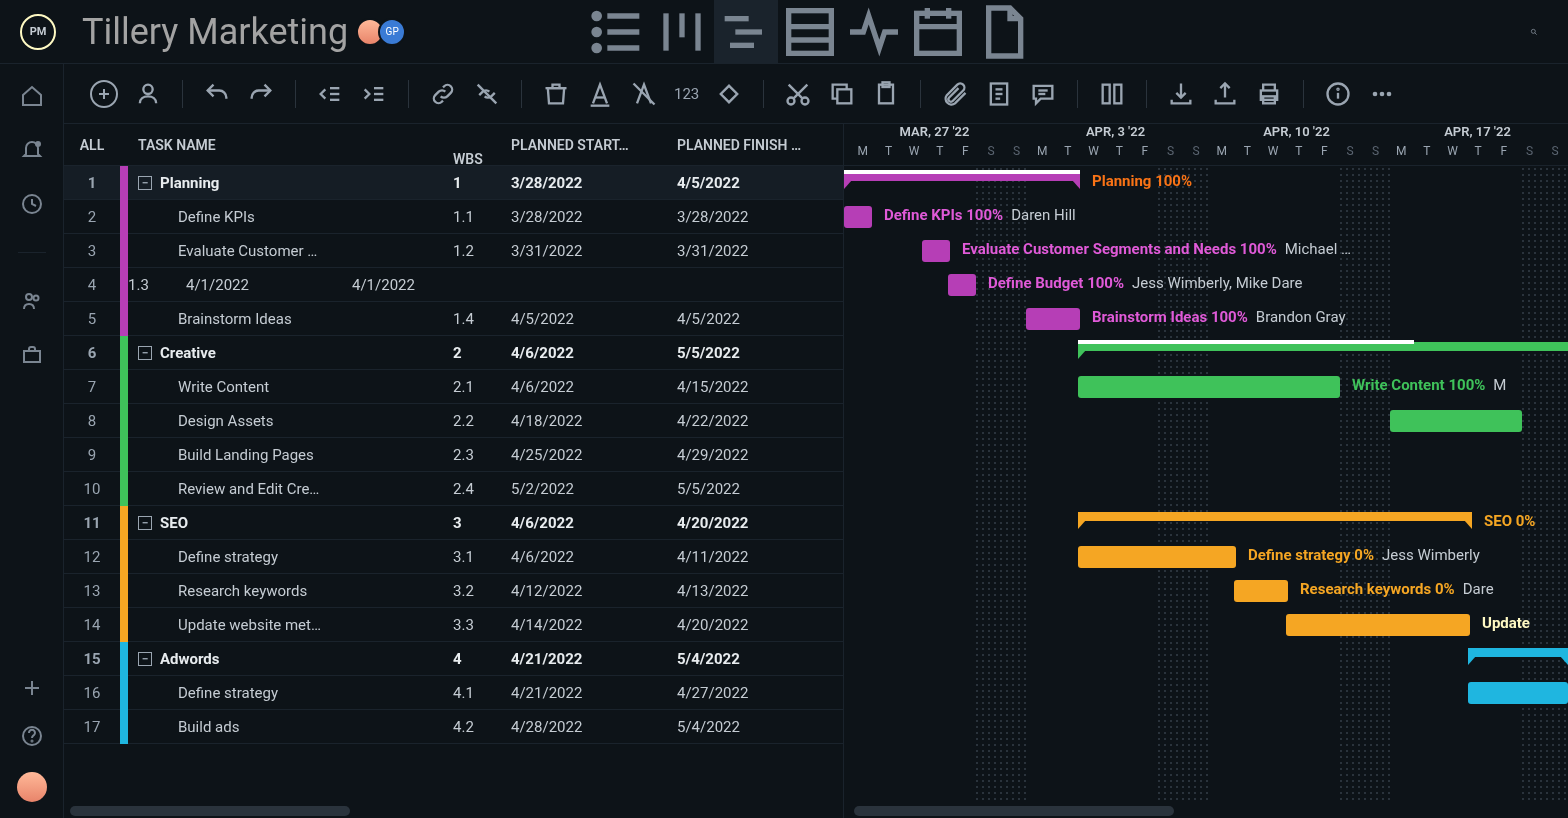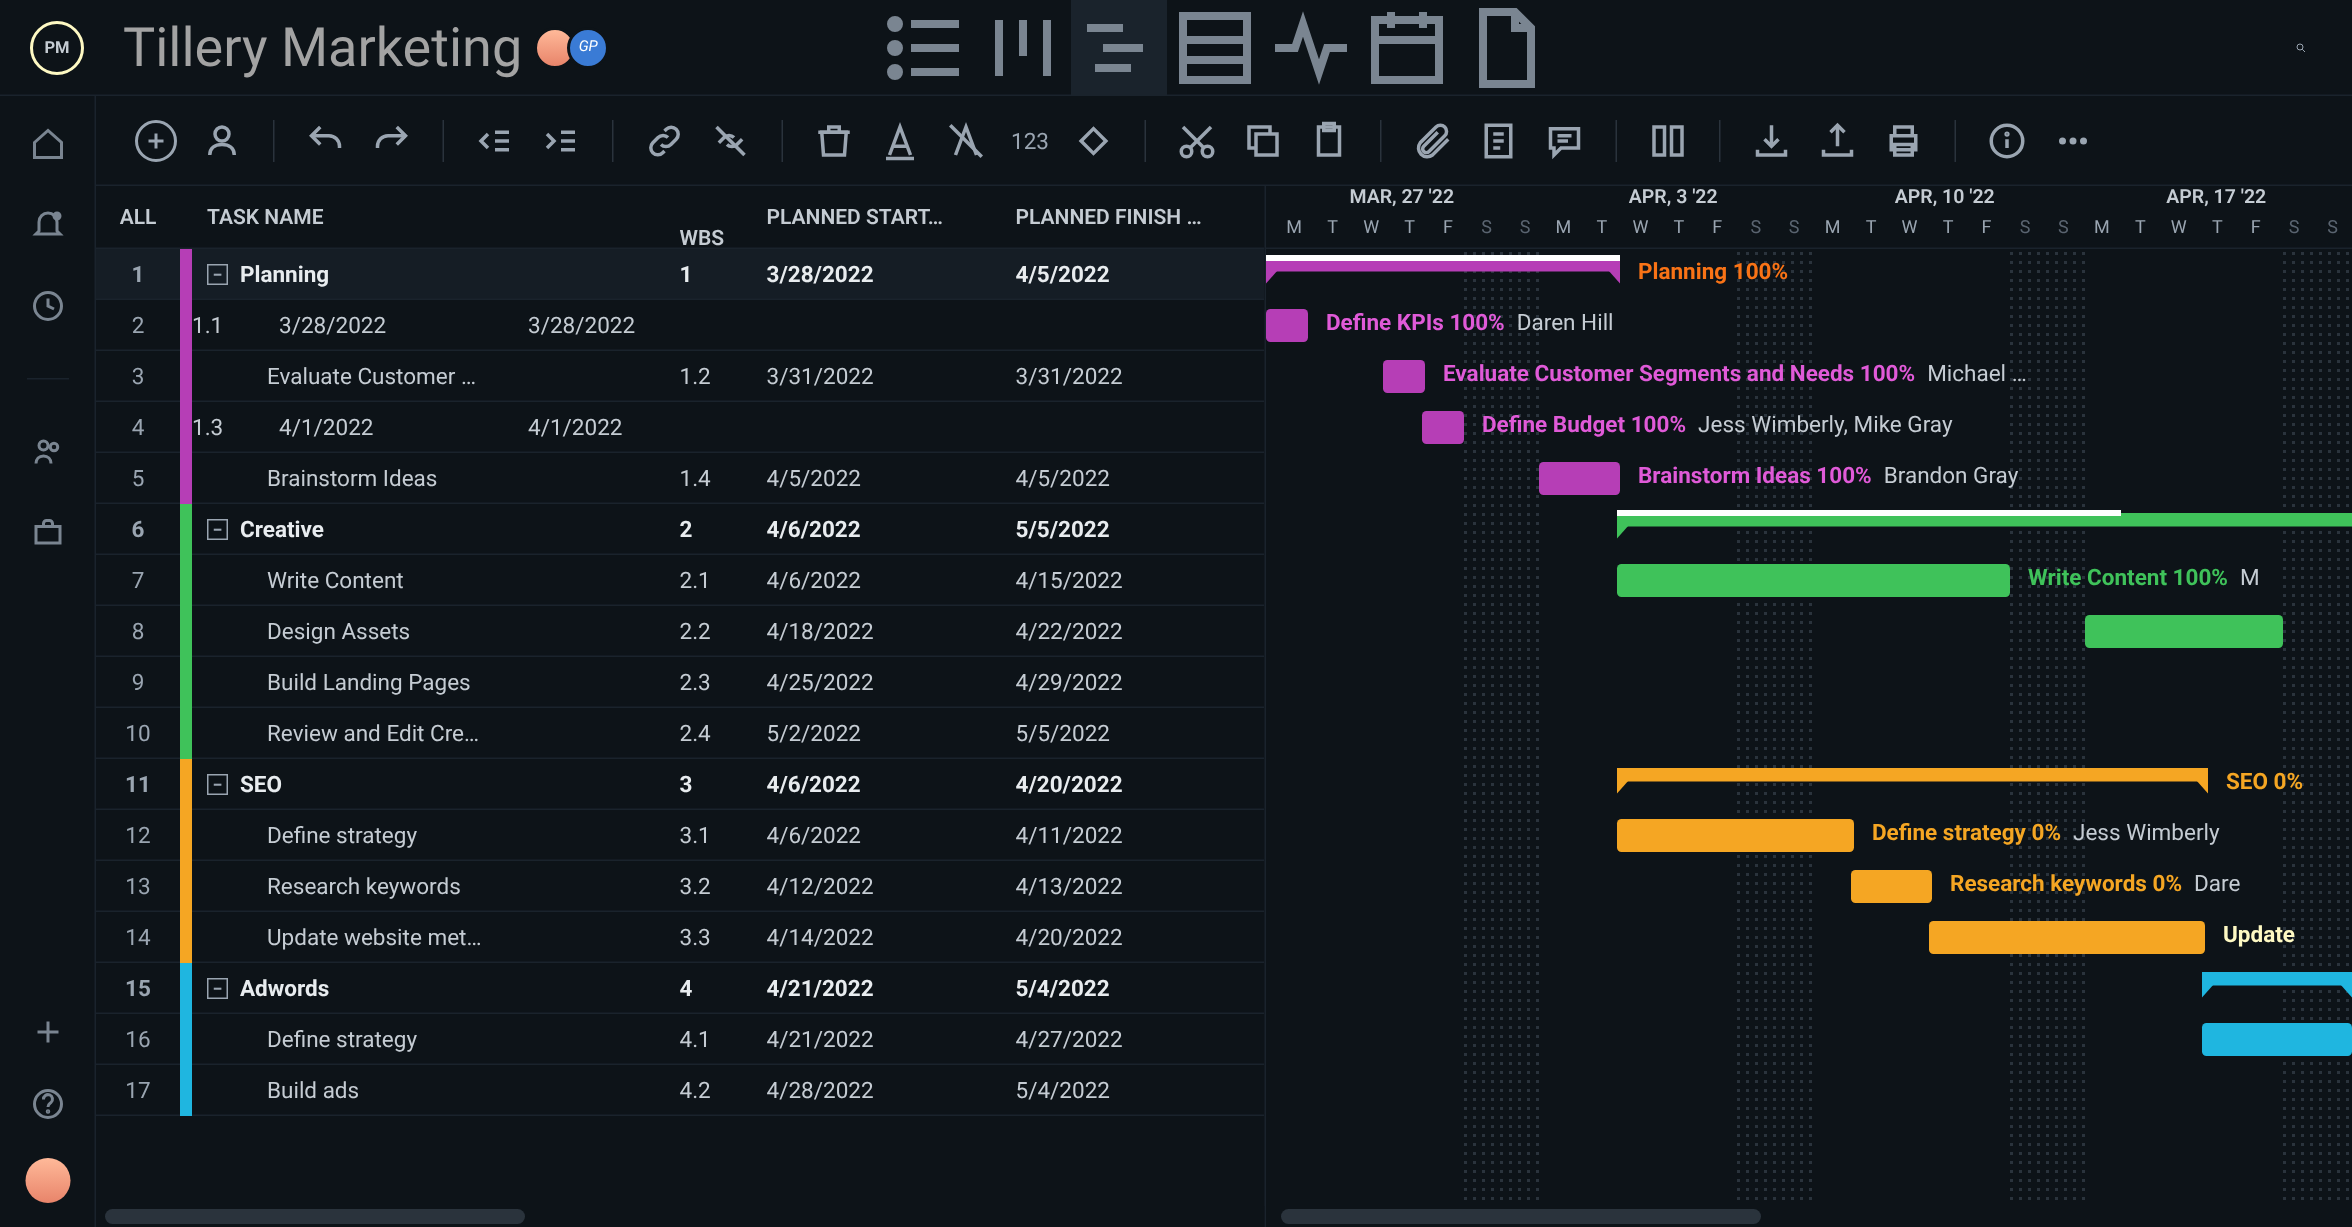--- a/index.html
+++ b/index.html
@@ -1,21 +1,21 @@
 <!DOCTYPE html>
 <html><head>
 <meta charset="utf-8">
 <style>
 *{margin:0;padding:0;box-sizing:border-box;}
 body{font-family:-apple-system,BlinkMacSystemFont,"Segoe UI",Roboto,sans-serif;background:#0d1318;color:#c5ccd3;overflow:hidden;width:1568px;height:818px;}
 .app{display:flex;flex-direction:column;height:100%;}
 .topbar{height:64px;display:flex;align-items:center;padding:0 20px;border-bottom:1px solid #1a232c;}
 .logo{width:36px;height:36px;border:2px solid #fef9c3;border-radius:50%;display:flex;align-items:center;justify-content:center;font-size:11px;font-weight:700;margin-right:26px;}
 .proj-title{font-size:36px;font-weight:400;color:#a3a3a3;margin-right:14px;}
-.avatars{display:flex;font-style:italic;}
+.avatars{display:flex;}
 .av{width:28px;height:28px;border-radius:50%;margin-left:-6px;border:2px solid #0d1318;}
 .av1{background:linear-gradient(#ffb999,#e8846a);}
 .av2{background:#3a7bd5;display:flex;align-items:center;justify-content:center;font-size:10px;color:#fff;}
 .view-tabs{display:flex;margin-left:auto;gap:0;}
 .vtab{width:64px;height:64px;display:flex;align-items:center;justify-content:center;color:#7a8591;cursor:pointer;}
 .vtab.active{background:#1a232c;}
 .search-top{margin-left:auto;padding:0 10px;}
 .body{display:flex;flex:1;overflow:hidden;}
 .leftnav{width:64px;background:#0d1318;border-right:1px solid #1a232c;display:flex;flex-direction:column;align-items:center;padding-top:20px;gap:30px;}
 .leftnav .nicon{width:24px;height:24px;color:#7a8591;cursor:pointer;display:flex;align-items:center;justify-content:center;}
@@ -380,20 +380,23 @@
                   <span class="collapse">−</span>
                   <span>Planning</span>
                 </div>
   <div class="rwbs">1</div>
   <div class="rps">3/28/2022</div>
   <div class="rpf">4/5/2022</div>
               </div>
               <div class="row">
                 <div class="rnum">2</div>
   <div class="rbar" style="background:#b63eb6"></div>
+  <div class="rname child">
+                  <span>Define KPIs</span>
+                </div>
   <div class="rwbs">1.1</div>
   <div class="rps">3/28/2022</div>
   <div class="rpf">3/28/2022</div>
               </div>
               <div class="row">
                 <div class="rnum">3</div>
   <div class="rbar" style="background:#b63eb6"></div>
   <div class="rname child">
                   <span>Evaluate Customer …</span>
                 </div>
@@ -603,21 +606,21 @@
                 <span class="assignee">Daren Hill</span>
               </div>
               <div class="gbar" style="left: 78px; width: 28px; top: 74px; background: rgb(182, 62, 182); color: rgb(182, 62, 182);"></div>
               <div class="glabel" style="left: 118px; top: 74px; color: rgb(224, 90, 216);">
                 <span>Evaluate Customer Segments and Needs  100%</span>
                 <span class="assignee">Michael …</span>
               </div>
               <div class="gbar" style="left: 104px; width: 28px; top: 108px; background: rgb(182, 62, 182); color: rgb(182, 62, 182);"></div>
               <div class="glabel" style="left: 144px; top: 108px; color: rgb(224, 90, 216);">
                 <span>Define Budget  100%</span>
-                <span class="assignee">Jess Wimberly, Mike Gray</span>
+                <span class="assignee">Jess Wimberly, Mike Dare</span>
               </div>
               <div class="gbar" style="left: 182px; width: 54px; top: 142px; background: rgb(182, 62, 182); color: rgb(182, 62, 182);"></div>
               <div class="glabel" style="left: 248px; top: 142px; color: rgb(224, 90, 216);">
                 <span>Brainstorm Ideas  100%</span>
                 <span class="assignee">Brandon Gray</span>
               </div>
               <div class="gbar gsum" style="left: 234px; width: 560px; top: 176px; background: rgb(63, 194, 90); color: rgb(63, 194, 90); height: 9px;">
                 <div style="position: absolute; top: -2px; left: 0px; height: 4px; width: 60%; background: rgb(255, 255, 255);"></div>
               </div>
               <div class="gbar" style="left: 234px; width: 262px; top: 210px; background: rgb(63, 194, 90); color: rgb(63, 194, 90);"></div>

